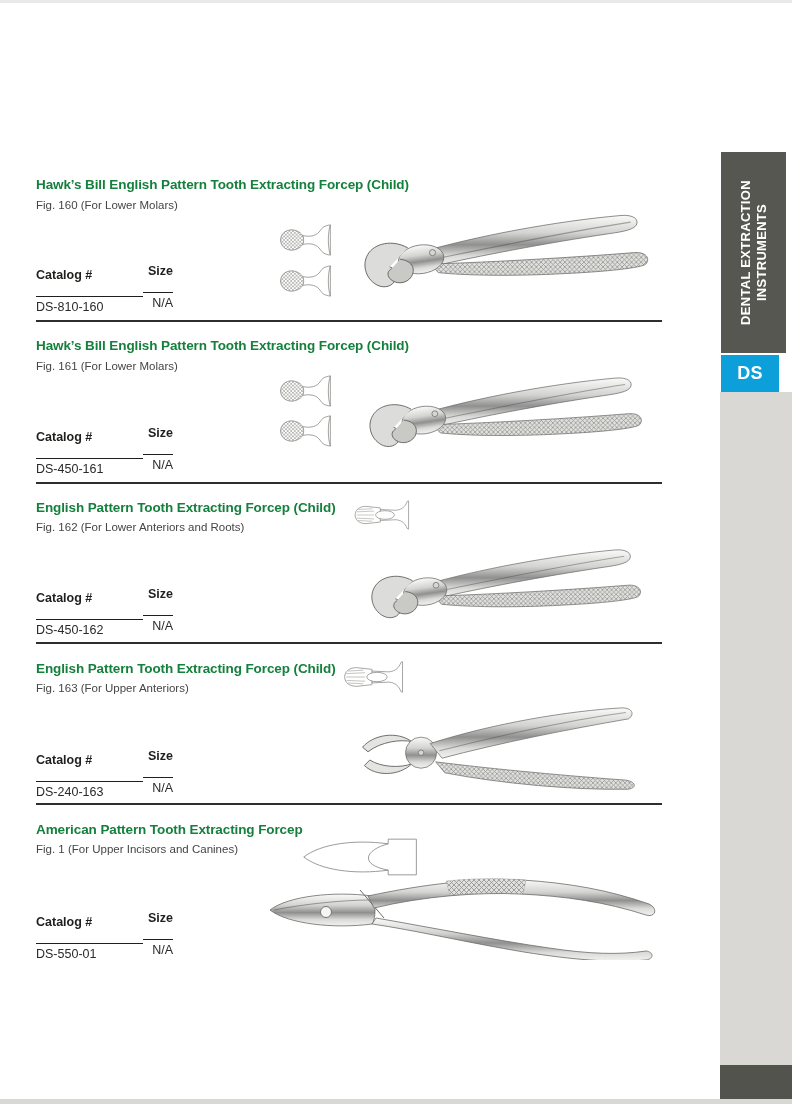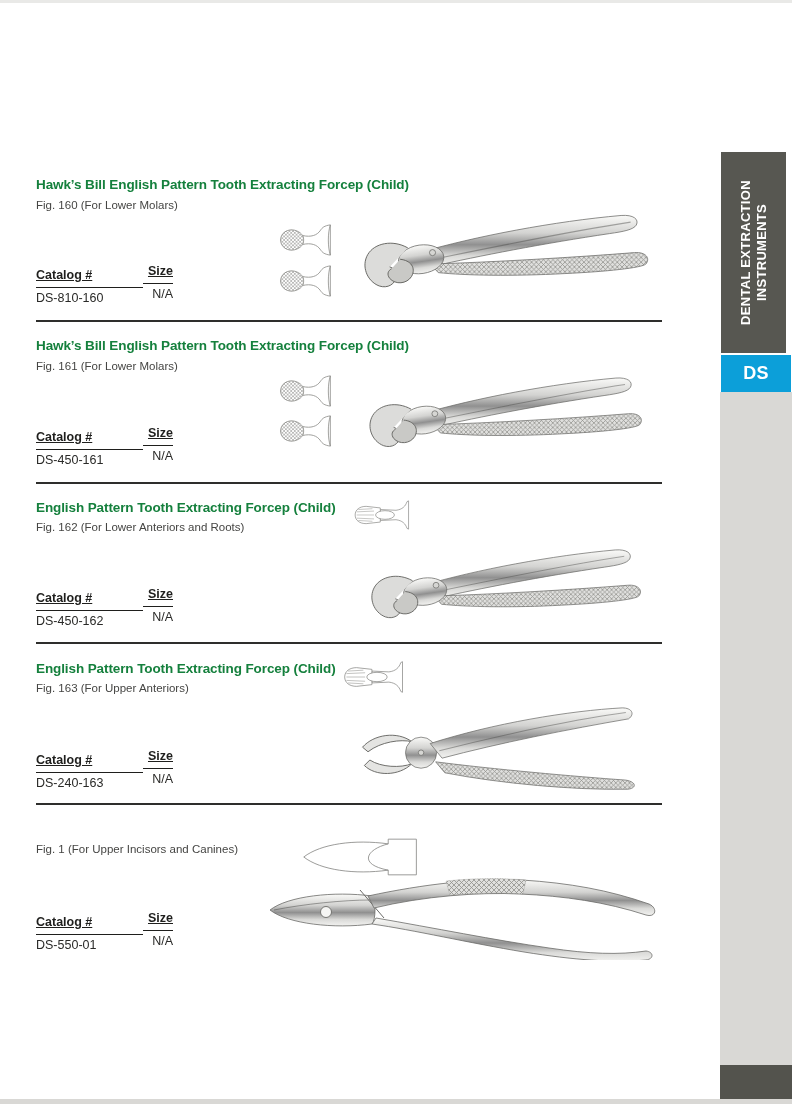--- a/index.html
+++ b/index.html
@@ -9,34 +9,34 @@
   .edge-top{position:absolute;left:0;top:0;width:792px;height:3px;background:#e9e9e7;}
   .edge-bottom{position:absolute;left:0;top:1099px;width:792px;height:5px;background:#d9d8d5;}
   
   .side-strip{position:absolute;left:720px;top:392px;width:72px;height:673px;background:#d9d8d5;}
   .side-footer{position:absolute;left:720px;top:1065px;width:72px;height:34px;background:#53534d;}
   .tab-dark{position:absolute;left:721px;top:152px;width:65px;height:201px;background:#575751;}
   .tab-dark .rot{position:absolute;left:-68px;top:68px;width:201px;height:65px;
         transform:rotate(-90deg);display:flex;flex-direction:column;justify-content:center;
         align-items:center;color:#fff;font-weight:700;font-size:13px;line-height:16px;
         letter-spacing:.3px;white-space:nowrap;}
-  .tab-blue{position:absolute;left:721px;top:355px;width:70px;height:37px;background:#0c9fd9;
+  .tab-blue{position:absolute;left:721px;top:355px;width:58px;height:37px;background:#0c9fd9;
         display:flex;align-items:center;justify-content:center;color:#fff;font-weight:700;
         font-size:18px;letter-spacing:.3px;}
   
   .langs{position:absolute;left:568px;top:86px;font-size:10.5px;line-height:13.5px;color:#454543;}
   
   .ptitle{position:absolute;left:36px;font-size:13.5px;font-weight:700;color:#15803d;letter-spacing:-.1px;}
   .pfig{position:absolute;left:36px;font-size:11.5px;color:#454543;}
   .divider{position:absolute;left:36px;width:626px;height:2px;background:#2e2e2c;}
   .ctable{position:absolute;left:36px;font-size:12.5px;}
   .crow{display:flex;}
   .c1{width:107px;}
   .c2{width:30px;transform:translateY(-4px);text-align:right;}
-  .crow.head .ccell{font-weight:700;border-bottom:1.5px solid #1f1f1d;padding-bottom:5px;text-decoration:underline;}
+  .crow.head .ccell{font-weight:700;border-bottom:1.5px solid #1f1f1d;padding-bottom:14px;}
   .crow.vals .ccell{padding-top:3px;color:#2a2a28;}
   .img{position:absolute;}
   svg{display:block;}
 </style>
 </head>
 <body>
 
 <svg width="0" height="0" style="position:absolute" aria-hidden="true">
   <defs>
     <linearGradient id="steel" x1="0" y1="0" x2="0" y2="1">
@@ -222,20 +222,21 @@
       <div class="ccell c1">Catalog #</div>
       <div class="ccell c2">Size</div>
     </div>
     <div class="crow vals">
       <div class="ccell c1">DS-240-163</div>
       <div class="ccell c2">N/A</div>
     </div>
   </div>
   <div class="divider" style="top:803px"></div>
 
+  <div class="ptitle" style="top:822px">American Pattern Tooth Extracting Forcep</div>
   <div class="pfig" style="top:843px">Fig. 1 (For Upper Incisors and Canines)</div>
   <div class="img" style="left:300px;top:835px">
     <svg width="122" height="44" viewBox="0 0 130 46">
         <use href="#tipC"></use>
       </svg>
   </div>
   <div class="img" style="left:263px;top:860px">
     <svg width="402" height="100" viewBox="0 0 400 100">
         <use href="#forcepC"></use>
       </svg>

